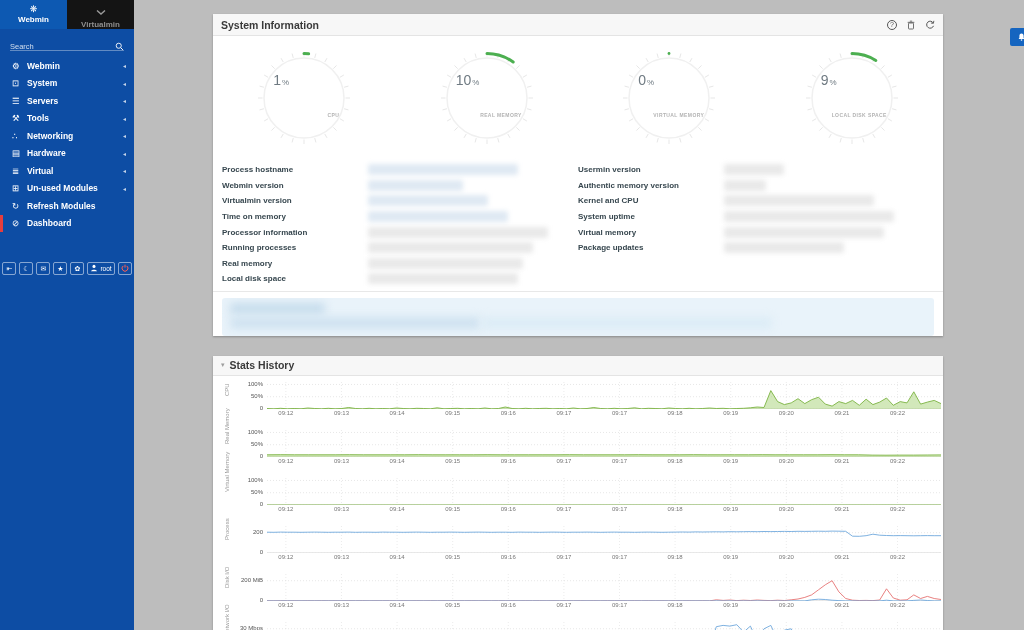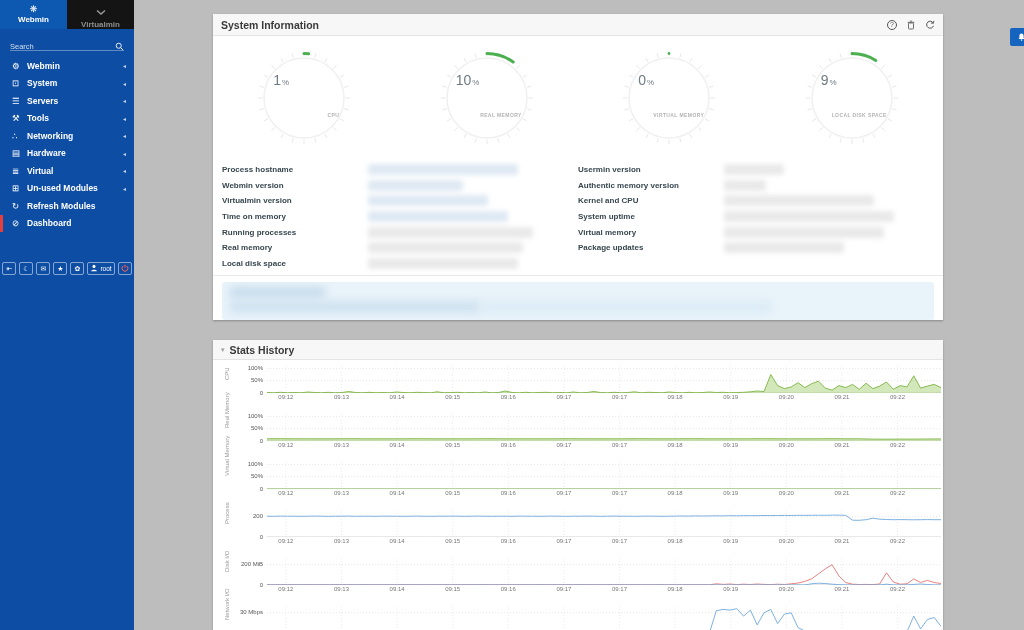--- a/index.html
+++ b/index.html
@@ -372,20 +372,26 @@
               <div class="blurbox" style="width: 120px; background: rgb(223, 233, 243);"></div>
             </span>
           </div>
           <div class="info-row">
             <span class="info-label">Time on memory</span>
             <span class="info-val">
               <div class="blurbox" style="width: 140px; background: rgb(223, 233, 243);"></div>
             </span>
           </div>
           <div class="info-row">
+            <span class="info-label">Processor information</span>
+            <span class="info-val">
+              <div class="blurbox" style="width: 180px; background: rgb(233, 233, 233);"></div>
+            </span>
+          </div>
+          <div class="info-row">
             <span class="info-label">Running processes</span>
             <span class="info-val">
               <div class="blurbox" style="width: 165px; background: rgb(233, 233, 233);"></div>
             </span>
           </div>
           <div class="info-row">
             <span class="info-label">Real memory</span>
             <span class="info-val">
               <div class="blurbox" style="width: 155px; background: rgb(233, 233, 233);"></div>
             </span>

